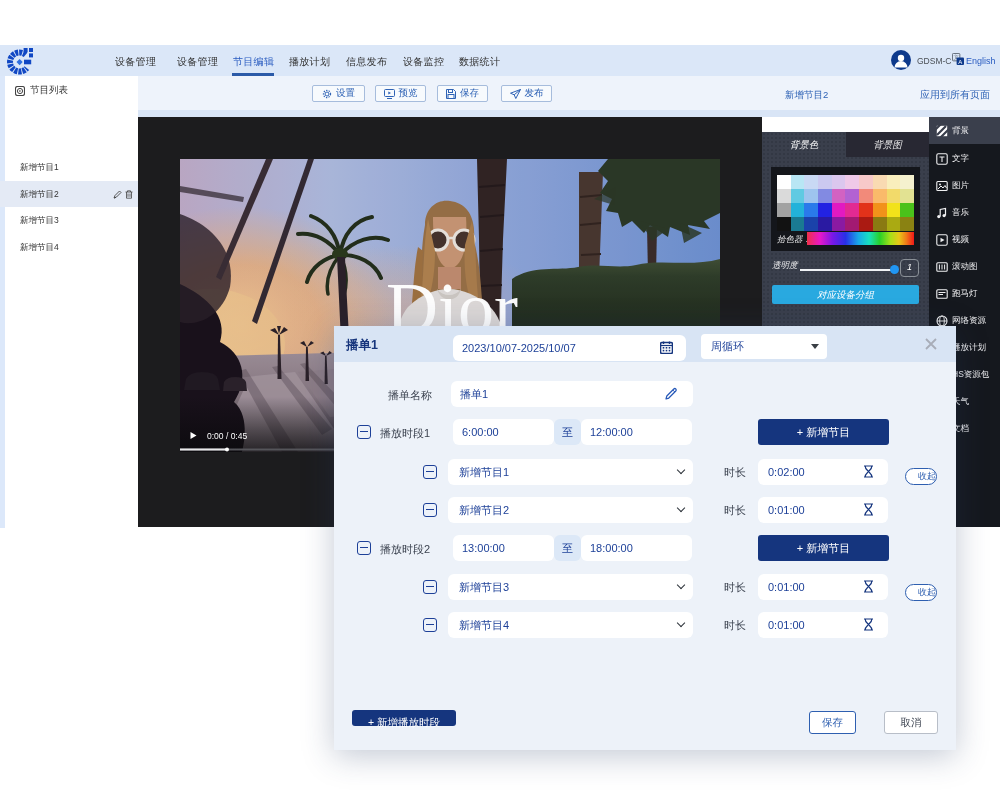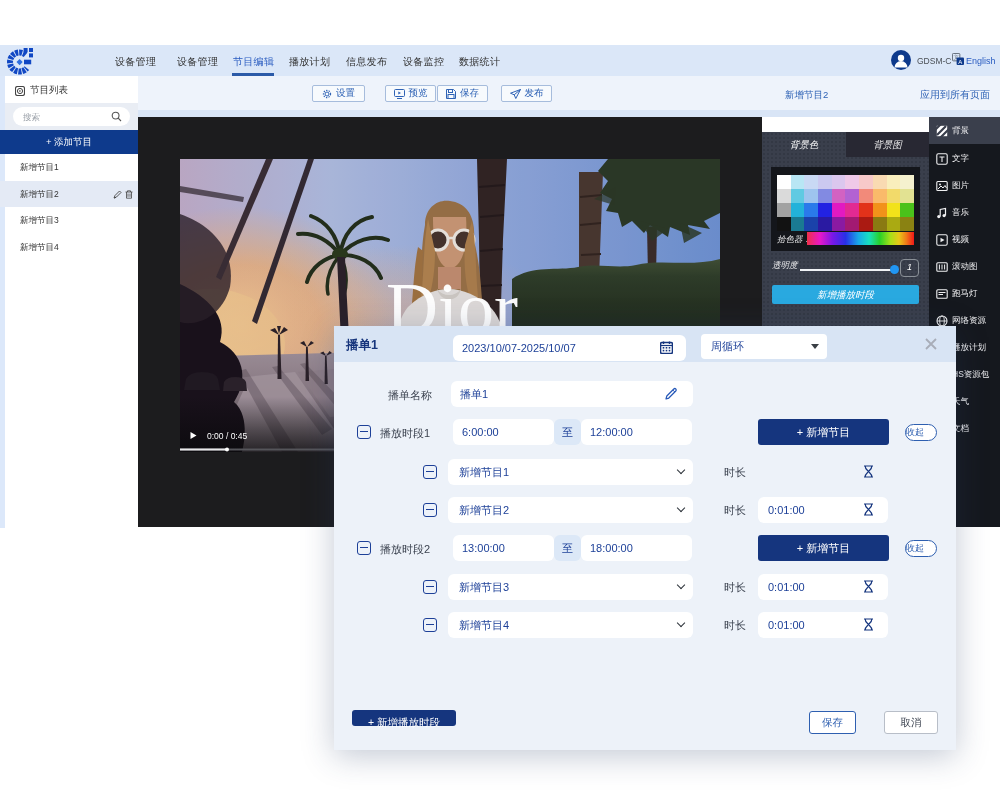--- a/index.html
+++ b/index.html
@@ -61,21 +61,21 @@
 
 #modal { left:334px; top:326px; width:622px; height:424px; background:#edf2f9; box-shadow:0 6px 30px rgba(40,60,100,.28); }
 #mhead { position:absolute; left:0; top:0; width:622px; height:36px; background:#d8e4f4; }
 #mtitle { position:absolute; left:12px; top:11px; font-size:12.5px; font-weight:bold; color:#17357c; }
 .minput { position:absolute; background:#fff; border-radius:6px; color:#1d4098; font-size:11px; }
 .mlabel { position:absolute; font-size:11px; color:#3c4350; }
 #mclose { position:absolute; left:590px; top:11px; width:14px; height:14px; }
 .minus { position:absolute; width:14px; height:14px; border:1.5px solid #1d4098; border-radius:3px; }
 .minus:after { content:""; position:absolute; left:2px; right:2px; top:4.5px; height:1.5px; background:#1d4098; }
 .navybtn { position:absolute; background:#15357e; border-radius:3px; color:#fff; text-align:center; }
-.pill { position:absolute; width:32px; height:17px; border:1.5px solid #2e5fb0; border-radius:9px; background:#fff; color:#2e5fb0; font-size:9px; text-align:left; line-height:14px; }
+.pill { position:absolute; width:32px; height:17px; border:1.5px solid #2e5fb0; border-radius:9px; background:#fff; color:#2e5fb0; font-size:9px; text-align:right; line-height:14px;margin-top:44px; }
 .caret { position:absolute; width:0; height:0; border-left:4.5px solid transparent; border-right:4.5px solid transparent; border-top:5.5px solid #3a3f45; }
 .chev { position:absolute; width:6px; height:6px; border-right:1.7px solid #2b3138; border-bottom:1.7px solid #2b3138; transform:rotate(45deg); }
 #msave { position:absolute; left:475px; top:385px; width:47px; height:23px; border:1px solid #2e5fb0; border-radius:3px; background:#fff; color:#2e5fb0; font-size:10.5px; text-align:center; line-height:21px; }
 #mcancel { position:absolute; left:550px; top:385px; width:54px; height:23px; border:1px solid #b8bec8; border-radius:3px; background:#fff; color:#3c4350; font-size:10.5px; text-align:center; line-height:21px; }
 </style>
 </head>
 <body>
 <div id="stage">
 
   <div class="abs" id="nav">
@@ -112,21 +112,21 @@
 
   <div class="abs" id="toolrow"></div>
   <div class="abs" id="bluegap"></div>
   <div class="tbtn" style="left:312px;width:53px">
     <svg width="10" height="10" viewBox="0 0 10 10">
         <circle cx="5" cy="5" r="2" fill="none" stroke="#2e62b5" stroke-width="1"></circle>
         <circle cx="5" cy="5" r="3.6" fill="none" stroke="#2e62b5" stroke-width="1.1" stroke-dasharray="1.4 1.2"></circle>
       </svg>
     <span>设置</span>
     </div>
-  <div class="tbtn" style="left:385px;width:51px">
+  <div class="tbtn" style="left:375px;width:51px">
     <svg width="11" height="10" viewBox="0 0 11 10">
         <rect x="0.5" y="0.5" width="10" height="7" rx="1" fill="none" stroke="#2e62b5" stroke-width="1"></rect>
         <path d="M4.3 2.5 L7 4 L4.3 5.5 z" fill="#2e62b5"></path>
         <path d="M3 9.5 L8 9.5" stroke="#2e62b5" stroke-width="1"></path>
       </svg>
     <span>预览</span>
     </div>
   <div class="tbtn" style="left:437px;width:51px">
     <svg width="10" height="10" viewBox="0 0 10 10">
         <path d="M0.5 0.5 L7.5 0.5 L9.5 2.5 L9.5 9.5 L0.5 9.5 z" fill="none" stroke="#2e62b5" stroke-width="1"></path>
@@ -147,30 +147,20 @@
   <div class="abs" id="sidebar"></div>
   <div class="abs" id="sideedge"></div>
   <div id="sidehead">
     <svg width="10" height="10" viewBox="0 0 10 10">
         <rect x="0.5" y="0.5" width="9" height="9" rx="2" fill="none" stroke="#444" stroke-width="1.1"></rect>
         <circle cx="5" cy="5" r="2.6" fill="none" stroke="#444" stroke-width="1"></circle>
         <path d="M4.3 3.9 L6.3 5 L4.3 6.1 z" fill="#444"></path>
       </svg>
     <span>节目列表</span>
     </div>
-  <div id="searchsec">
-    <div id="searchpill">
-        <span>搜索</span>
-      <svg style="position:absolute;right:8px;top:4px" width="11" height="11" viewBox="0 0 11 11">
-          <circle cx="4.6" cy="4.6" r="3.4" fill="none" stroke="#555" stroke-width="1.1"></circle>
-          <path d="M7.2 7.2 L10 10" stroke="#555" stroke-width="1.1"></path>
-        </svg>
-    </div>
-  </div>
-  <div id="addbtn">+ 添加节目</div>
   <div class="srow" style="top:154px">新增节目1</div>
   <div class="srow sel" style="top:180.5px">新增节目2
     <svg style="position:absolute;left:113px;top:9px" width="9" height="9" viewBox="0 0 9 9">
         <path d="M1 8 L2 5.5 L6.5 1 L8 2.5 L3.5 7 z M1 8 L3 7.4" fill="none" stroke="#444" stroke-width="0.9"></path>
       </svg>
     <svg style="position:absolute;left:125px;top:9px" width="8" height="9" viewBox="0 0 8 9">
         <path d="M0.5 2 L7.5 2 M2.5 2 L2.5 0.8 L5.5 0.8 L5.5 2 M1.5 2 L1.5 8.2 L6.5 8.2 L6.5 2 M3 3.5 L3 6.8 M5 3.5 L5 6.8" fill="none" stroke="#444" stroke-width="0.8"></path>
       </svg>
   </div>
   <div class="srow" style="top:207px">新增节目3</div>
@@ -350,21 +340,21 @@
           <div style="background:#aaaa12"></div>
           <div style="background:#8a8212"></div>
         </div>
       <span id="picklab">拾色器：</span>
       <div id="rainbow"></div>
     </div>
     <span id="translab">透明度</span>
     <div id="sline"></div>
     <div id="sdot"></div>
     <div id="sbox">1</div>
-    <div id="applybtn">新增播放时段</div>
+    <div id="applybtn">对应设备分组</div>
   </div>
 
   <div class="abs" id="rtools">
     <div class="rtitem sel" style="top:0">
       <svg width="12" height="12" viewBox="0 0 12 12">
           <rect x="0.8" y="0.8" width="10.4" height="10.4" fill="#fff"></rect>
           <path d="M-1 5 L5 -1 M1 10 L10 1 M4 13 L13 4" stroke="#3a3f4c" stroke-width="2.2"></path>
         </svg>
       <span>背景</span>
       </div>
@@ -485,20 +475,21 @@
     <div class="minput" style="left:119px;top:93px;width:101px;height:26px;line-height:26px;padding-left:9px">6:00:00</div>
     <div class="minput" style="left:220px;top:93px;width:27px;height:26px;line-height:26px;text-align:center;background:#dce8f7;padding-left:0">至</div>
     <div class="minput" style="left:247px;top:93px;width:111px;height:26px;line-height:26px;padding-left:9px">12:00:00</div>
     <div class="navybtn" style="left:424px;top:93px;width:131px;height:26px;line-height:26px;font-size:11px">+ 新增节目</div>
     <div class="pill" style="left:571px;top:98px">收起</div>
 
     <div class="minus" style="left:89px;top:139px"></div>
     <div class="minput" style="left:114px;top:133px;width:245px;height:26px;line-height:26px;padding-left:11px">新增节目1</div>
     <div class="chev" style="left:344px;top:141px"></div>
     <span class="mlabel" style="left:390px;top:139px">时长</span>
+    <div class="minput" style="left:424px;top:133px;width:130px;height:26px;line-height:26px;padding-left:10px">0:02:00</div>
       <svg class="abs" style="left:529px;top:139px" width="11" height="13" viewBox="0 0 11 13">
         <path d="M1 1 L10 1 M1 12 L10 12 M2.2 1.2 C2.2 4 4.4 5 5.5 6.5 C6.6 5 8.8 4 8.8 1.2 M2.2 11.8 C2.2 9 4.4 8 5.5 6.5 C6.6 8 8.8 9 8.8 11.8" fill="none" stroke="#15357e" stroke-width="1.2"></path>
       </svg>
 
     <div class="minus" style="left:89px;top:177px"></div>
     <div class="minput" style="left:114px;top:171px;width:245px;height:26px;line-height:26px;padding-left:11px">新增节目2</div>
     <div class="chev" style="left:344px;top:179px"></div>
     <span class="mlabel" style="left:390px;top:177px">时长</span>
     <div class="minput" style="left:424px;top:171px;width:130px;height:26px;line-height:26px;padding-left:10px">0:01:00</div>
       <svg class="abs" style="left:529px;top:177px" width="11" height="13" viewBox="0 0 11 13">

